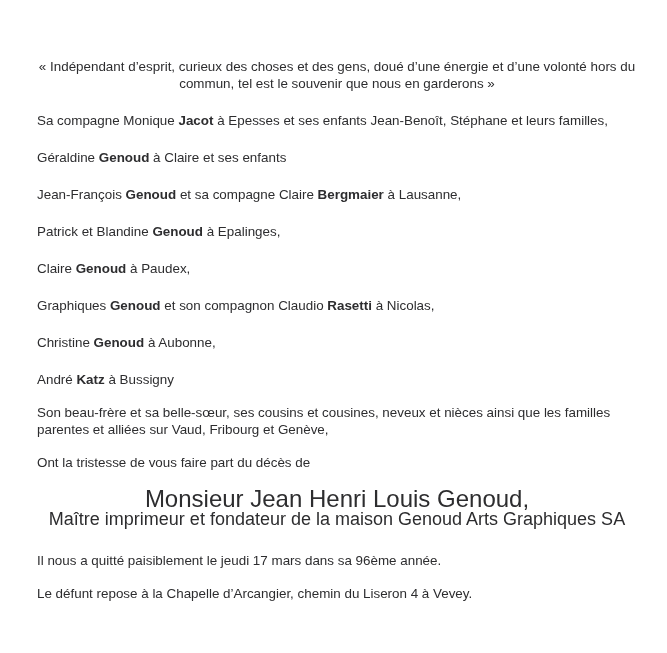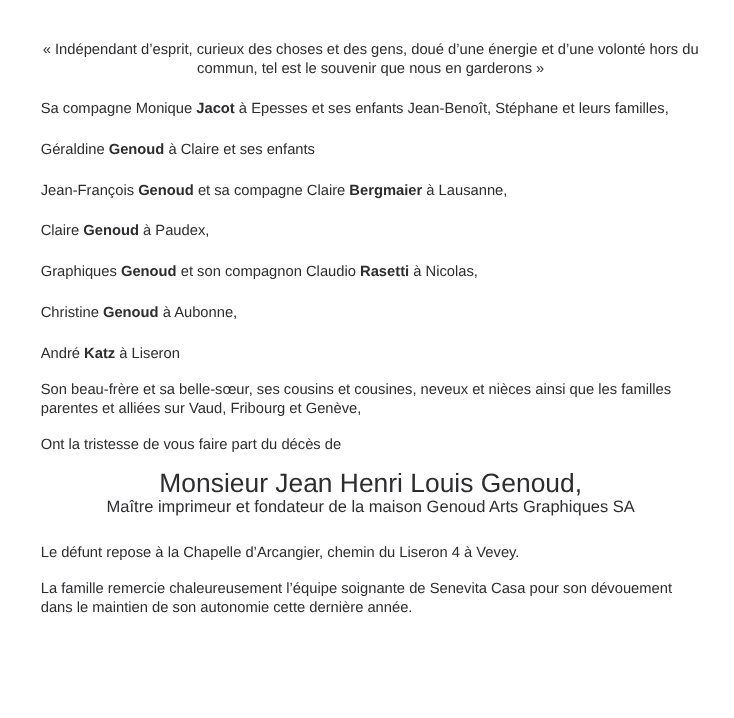--- a/index.html
+++ b/index.html
@@ -7,75 +7,76 @@
     width: 667px;
     height: 653px;
     background: #ffffff;
     font-family: "Liberation Sans", "DejaVu Sans", sans-serif;
     color: #2d2d2f;
     overflow: hidden;
   }
   .doc {
     box-sizing: border-box;
     width: 667px;
-    padding: 36px 30px 0 37px;
+    padding: 58px 30px 0 37px;
     font-size: 13.4px;
     line-height: 17px;
   }
   .para { margin: 0 0 16px 0; }
   .quote { text-align: center; }
   .line { white-space: nowrap; margin-top: 20px; }
   .b { font-weight: bold; }
   .title-block {
     text-align: center;
     margin-top: 10px;
     margin-bottom: 24px;
   }
   .title {
     font-weight: normal;
     font-size: 24px;
     line-height: 24px;
   }
   .subtitle {
-    font-size: 15px;
+    font-size: 18px;
     line-height: 17px;
   }
 </style>
 </head>
 <body>
 
 <div class="doc">
 
   <p class="para quote">« Indépendant d’esprit, curieux des choses et des gens, doué d’une énergie et d’une volonté hors du commun, tel est le souvenir que nous en garderons »</p>
 
   <div class="para">
       <div class="line"><span>Sa compagne Monique </span><span class="b">Jacot</span><span> à Epesses et ses enfants Jean-Benoît, Stéphane et leurs familles,</span></div>
     </div>
 
   <div class="para">
       <div class="line"><span>Géraldine </span><span class="b">Genoud</span><span> à Claire et ses enfants</span></div>
       <div class="line"><span>Jean-François </span><span class="b">Genoud</span><span> et sa compagne Claire </span><span class="b">Bergmaier</span><span> à Lausanne,</span></div>
+      <div class="line"><span>Patrick et Blandine </span><span class="b">Genoud</span><span> à Epalinges,</span></div>
       <div class="line"><span>Claire </span><span class="b">Genoud</span><span> à Paudex,</span></div>
       <div class="line"><span>Graphiques </span><span class="b">Genoud</span><span> et son compagnon Claudio </span><span class="b">Rasetti</span><span> à Nicolas,</span></div>
     </div>
 
 
   <div class="para">
       <div class="line"><span>Christine </span><span class="b">Genoud</span><span> à Aubonne,</span></div>
-      <div class="line"><span>André </span><span class="b">Katz</span><span> à Liseron</span></div>
+      <div class="line"><span>André </span><span class="b">Katz</span><span> à Bussigny</span></div>
     </div>
 
   <p class="para">Son beau-frère et sa belle-sœur, ses cousins et cousines, neveux et nièces ainsi que les familles parentes et alliées sur Vaud, Fribourg et Genève,</p>
 
   <p class="para">Ont la tristesse de vous faire part du décès de</p>
 
   <div class="title-block">
     <div class="title">Monsieur Jean Henri Louis Genoud,</div>
     <div class="subtitle">Maître imprimeur et fondateur de la maison Genoud Arts Graphiques SA</div>
   </div>
 
+  <p class="para">Il nous a quitté paisiblement le jeudi 17 mars dans sa 96ème année.</p>
 
 
   <p class="para">Le défunt repose à la Chapelle d’Arcangier, chemin du Liseron 4 à Vevey.</p>
 
-  <p class="para">La famille remercie chaleureusement l’équipe soignante de Senevita Casa pour son dévouement dans le maintien de son autonomie cette dernière année.</p>
 
 </div>
 
 </body></html>

